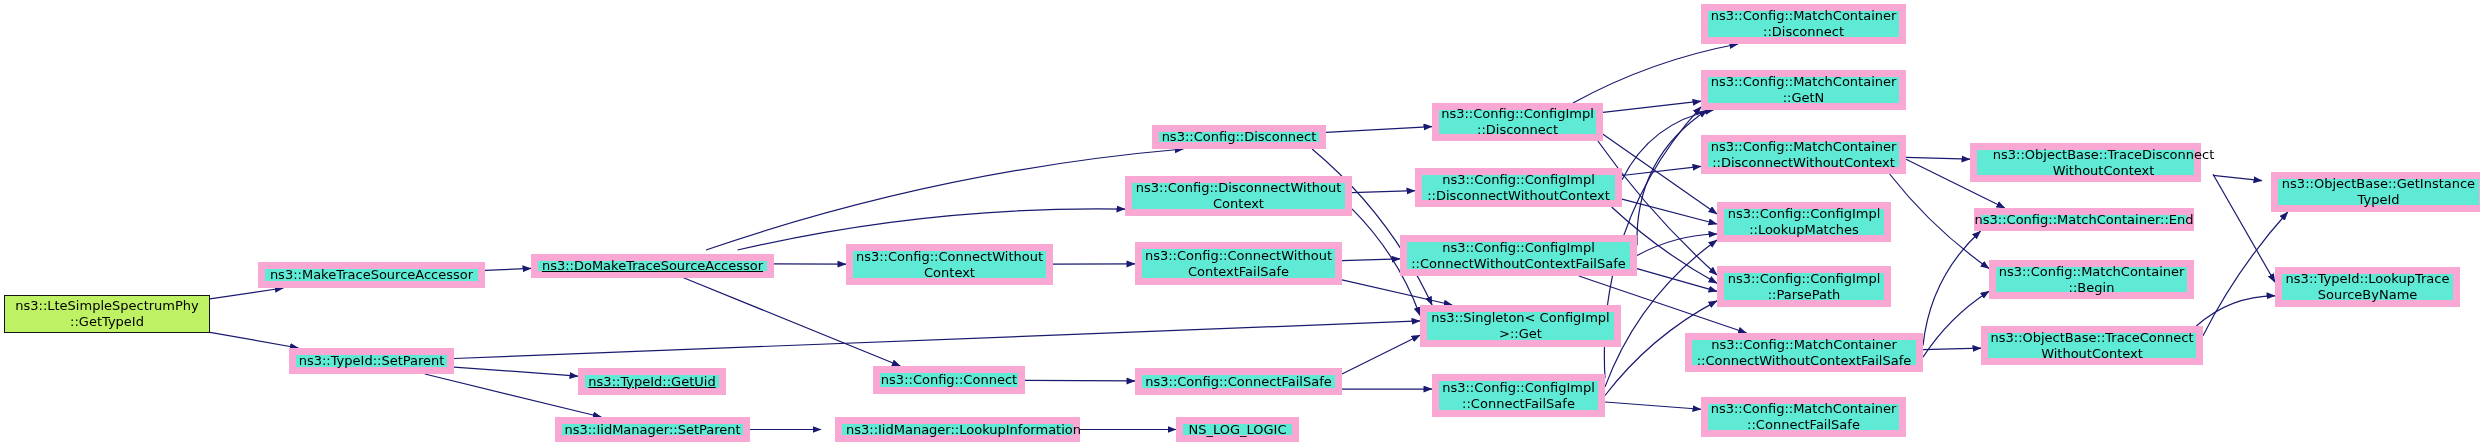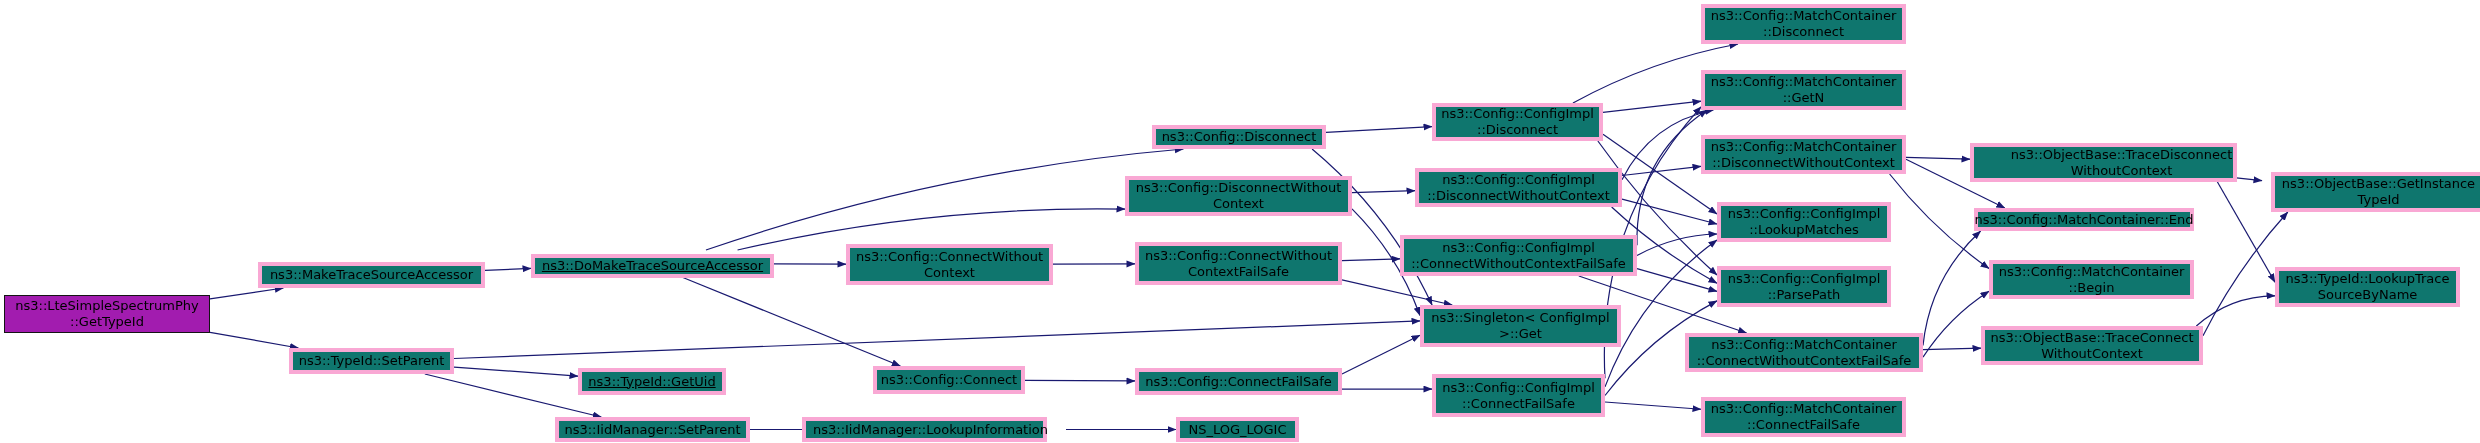--- a/index.html
+++ b/index.html
@@ -7,36 +7,36 @@
     position:relative;
     width:2480px;height:443px;
     background:#ffffff;
     font-family:"DejaVu Sans","Liberation Sans",sans-serif;
     overflow:hidden;
   }
   #edges{position:absolute;left:0;top:0;width:2480px;height:443px;}
   .node{
     position:absolute;
     box-sizing:border-box;
-    background:#0f766e;
-    border:4px solid #f9a8d4;
+    background:#5eead4;
+    border:7px solid #f9a8d4;
     color:#000000;
     display:flex;
     flex-direction:column;
     align-items:center;
     justify-content:center;
     font-size:13px;
     line-height:16px;
     text-align:center;
     white-space:nowrap;
     cursor:pointer;
     z-index:2;
   }
   .node.root{
-    background:#a21caf;
+    background:#bef264;
     border:1.5px solid #141414;
     cursor:default;
   }
   .node .ln{pointer-events:none;}
 </style>
 </head>
 <body>
 
 <div id="canvas">
   <svg id="edges" xmlns="http://www.w3.org/2000/svg" width="2480" height="443" viewBox="0 0 2480 443">
@@ -107,21 +107,21 @@
     </div>
     <div class="node" style="left: 531px; top: 254px; width: 243px; height: 24px; text-decoration: underline;">
       <div class="ln">ns3::DoMakeTraceSourceAccessor</div>
     </div>
     <div class="node" style="left: 578px; top: 368px; width: 148px; height: 27px; text-decoration: underline;">
       <div class="ln">ns3::TypeId::GetUid</div>
     </div>
     <div class="node" style="left: 555px; top: 417px; width: 195px; height: 25px;">
       <div class="ln">ns3::IidManager::SetParent</div>
     </div>
-    <div class="node" style="left: 802px; top: 417px; width: 245px; height: 25px; padding-left: 12px;">
+    <div class="node" style="left: 835px; top: 417px; width: 245px; height: 25px; padding-left: 12px;">
       <div class="ln">ns3::IidManager::LookupInformation</div>
     </div>
     <div class="node" style="left: 1176px; top: 417px; width: 123px; height: 25px;">
       <div class="ln">NS_LOG_LOGIC</div>
     </div>
     <div class="node" style="left: 1152px; top: 125px; width: 174px; height: 24px;">
       <div class="ln">ns3::Config::Disconnect</div>
     </div>
     <div class="node" style="left: 1125px; top: 176px; width: 227px; height: 40px; justify-content: center;">
       <div class="ln">ns3::Config::DisconnectWithout</div>
@@ -182,21 +182,21 @@
       <div class="ln">::ParsePath</div>
     </div>
     <div class="node" style="left: 1685px; top: 333px; width: 238px; height: 39px;">
       <div class="ln">ns3::Config::MatchContainer</div>
       <div class="ln">::ConnectWithoutContextFailSafe</div>
     </div>
     <div class="node" style="left: 1701px; top: 397px; width: 205px; height: 40px;">
       <div class="ln">ns3::Config::MatchContainer</div>
       <div class="ln">::ConnectFailSafe</div>
     </div>
-    <div class="node" style="left: 1970px; top: 143px; width: 267px; height: 39px; padding-left: 36px;">
+    <div class="node" style="left: 1970px; top: 143px; width: 231px; height: 39px; padding-left: 36px;">
       <div class="ln">ns3::ObjectBase::TraceDisconnect</div>
       <div class="ln">WithoutContext</div>
     </div>
     <div class="node" style="left: 1974px; top: 208px; width: 220px; height: 23px;">
       <div class="ln">ns3::Config::MatchContainer::End</div>
     </div>
     <div class="node" style="left: 1989px; top: 260px; width: 205px; height: 39px;">
       <div class="ln">ns3::Config::MatchContainer</div>
       <div class="ln">::Begin</div>
     </div>

